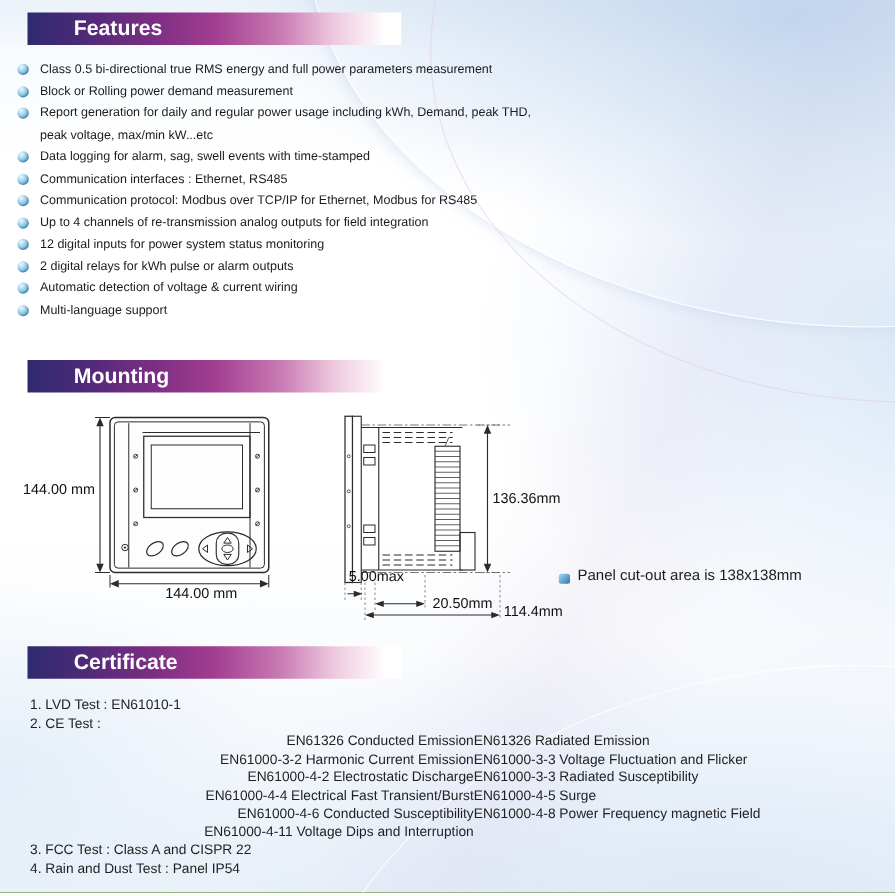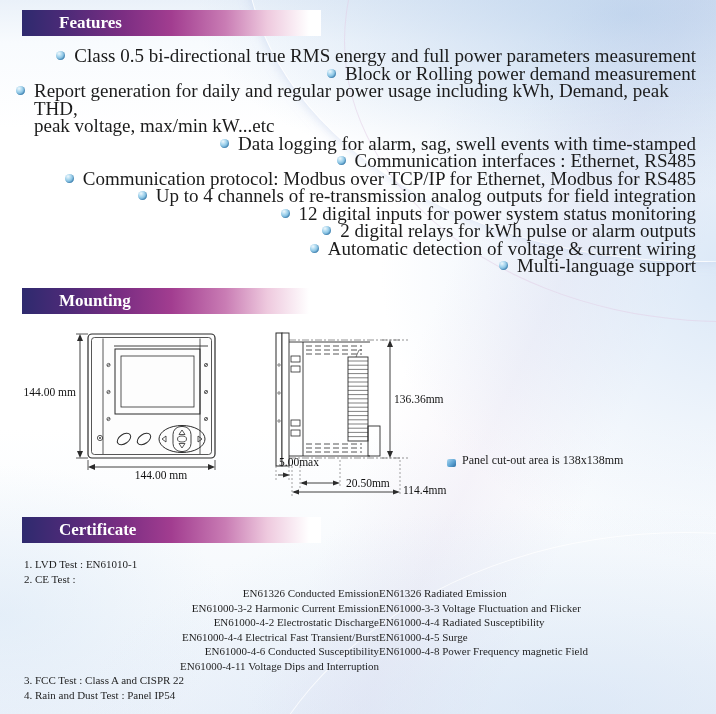--- a/index.html
+++ b/index.html
@@ -1,18 +1,18 @@
 <!DOCTYPE html>
 <html><head>
 <meta charset="utf-8">
 <style>
   html,body{margin:0;padding:0;}
   .page{
     position:relative;width:716px;height:714px;overflow:hidden;
-    font-family:Liberation Serif, serif;color:#1b1b1b;
+    font-family:Liberation Sans, sans-serif;color:#1b1b1b;
     background:#4d7c0f;
   }
   
   .bg{position:absolute;inset:0;pointer-events:none;
     background:
       radial-gradient(620px 260px at 88% 2%, rgba(173,200,232,.65), rgba(173,200,232,0) 70%),
       radial-gradient(520px 420px at 104% 38%, rgba(188,212,240,.55), rgba(188,212,240,0) 70%),
       radial-gradient(700px 300px at 80% 100%, rgba(203,221,242,.45), rgba(203,221,242,0) 70%),
       radial-gradient(300px 200px at 0% 86%, rgba(205,224,243,.4), rgba(205,224,243,0) 75%),
       linear-gradient(115deg, rgba(255,255,255,0) 55%, rgba(214,198,226,.18) 66%, rgba(255,255,255,0) 78%),
@@ -26,21 +26,21 @@
   .bar{
     position:absolute;left:22px;width:299px;height:26px;box-sizing:border-box;
     padding-left:37px;color:#fff;font-size:17px;font-weight:bold;line-height:26px;
     background:linear-gradient(90deg,#2e2a6e 0%,#4b2a77 14%,#7c2e83 34%,#a23d90 50%,#c97cb4 68%,#eec9de 82%,#ffffff 96%);
   }
   .bar-features{top:10px;}
   .bar-mounting{top:288px;}
   .bar-certificate{top:517px;}
 
   .feat-list{position:absolute;left:12px;top:47px;width:684px;margin:0;padding:0;list-style:none;}
-  .feat-list li{display:flex;align-items:flex-start;font-size:19px;line-height:17.5px;color:#1b1b1b;justify-content:flex-end;}
+  .feat-list li{display:flex;align-items:flex-start;font-size:10px;line-height:17.5px;color:#1b1b1b;}
   .blt{flex:none;width:9px;height:9px;border-radius:50%;margin:4px 9px 0 2px;
     background:radial-gradient(circle at 34% 28%, #eef8fd 0%, #a8d6ee 35%, #6db3da 70%, #4d93c2 100%);
     box-shadow:inset -1px -1px 1px rgba(40,90,140,.45);}
   .ftxt{max-width:662px;}
 
   
   .mount-svg{position:absolute;left:10px;top:320px;}
   .dim{position:absolute;font-size:11.5px;color:#111;white-space:nowrap;}
   .dim-fh{left:12px;top:386px;width:64px;text-align:right;}
   .dim-fw{left:118px;top:469px;width:86px;text-align:center;}
@@ -259,21 +259,21 @@
     <div class="cert-row">
         <span class="c-left ind">EN61326 Conducted Emission</span>
         <span class="c-right">EN61326 Radiated Emission</span>
       </div>
     <div class="cert-row">
         <span class="c-left ind">EN61000-3-2 Harmonic Current Emission</span>
         <span class="c-right">EN61000-3-3 Voltage Fluctuation and Flicker</span>
       </div>
     <div class="cert-row">
         <span class="c-left ind">EN61000-4-2 Electrostatic Discharge</span>
-        <span class="c-right">EN61000-4-4 Radiated Susceptibility</span>
+        <span class="c-right">EN61000-3-3 Radiated Susceptibility</span>
       </div>
     <div class="cert-row">
         <span class="c-left ind">EN61000-4-4 Electrical Fast Transient/Burst</span>
         <span class="c-right">EN61000-4-5 Surge</span>
       </div>
     <div class="cert-row">
         <span class="c-left ind">EN61000-4-6 Conducted Susceptibility</span>
         <span class="c-right">EN61000-4-8 Power Frequency magnetic Field</span>
       </div>
     <div class="cert-row">

